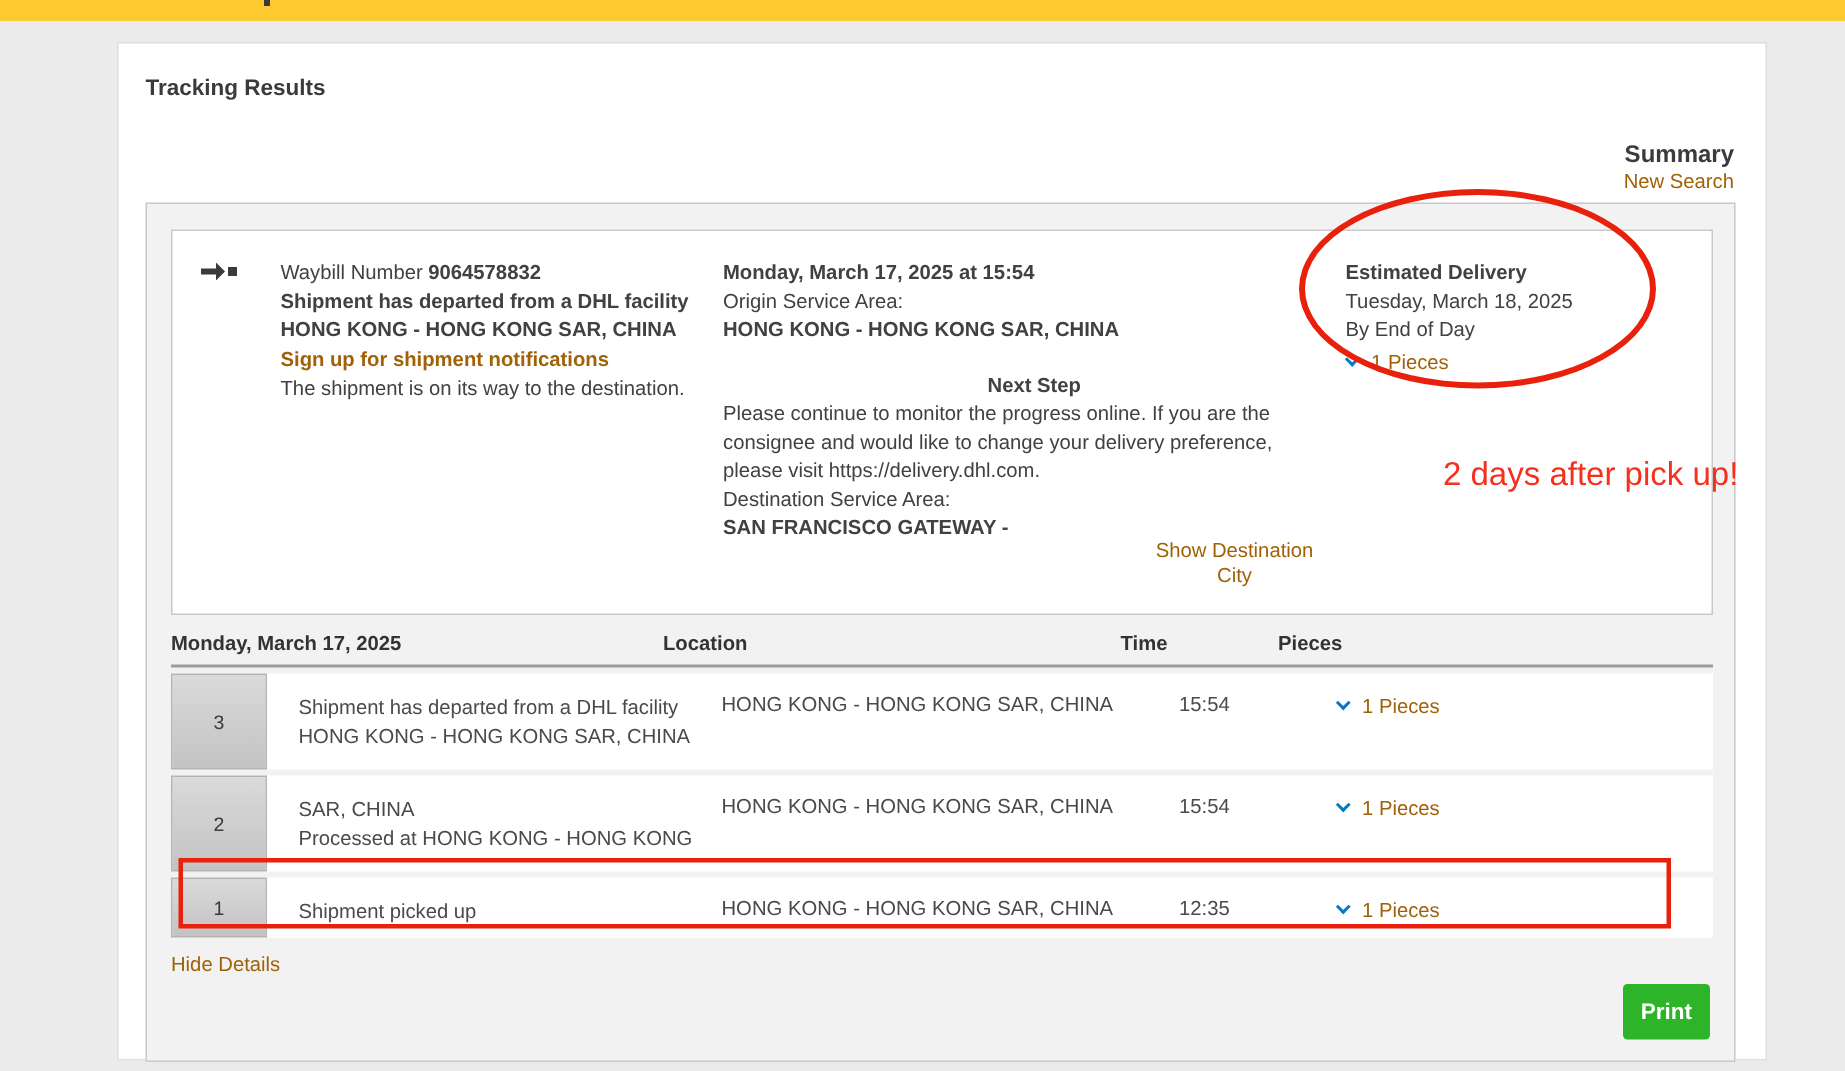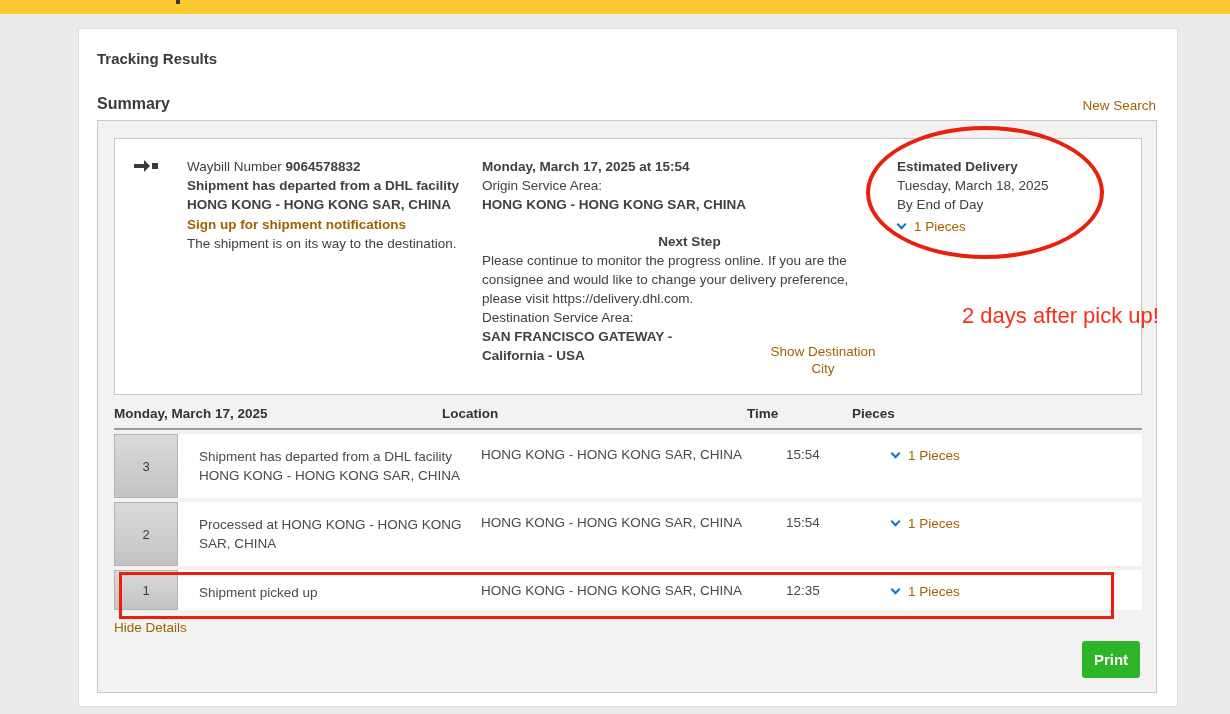--- a/index.html
+++ b/index.html
@@ -19,21 +19,21 @@
   
   .card {
     position:absolute; left:78px; top:28px;
     width:1100px; height:679px;
     background:#ffffff;
     border:1px solid #dedede;
   }
   .page-title { margin:21px 0 0 18px; font-size:15px; font-weight:bold; color:#3b3b3b; }
   .summary-row {
     margin:28px 21px 7px 18px;
-    display:flex; justify-content:space-between; align-items:flex-end;
+    display:flex; justify-content:space-between; align-items:flex-end;flex-direction:column;
   }
   .summary-title { font-size:16px; font-weight:bold; color:#3b3b3b; }
   a.link { color:#a16207; text-decoration:none; cursor:pointer; }
   .new-search { font-size:13.5px; }
 
   
   .summary-box {
     margin:0 20px 0 18px;
     height:573px;
     background:#f2f2f2;
@@ -170,21 +170,20 @@
       <div class="info-col2">
         <div class="b">Monday, March 17, 2025 at 15:54</div>
         <div>Origin Service Area:</div>
         <div class="b">HONG KONG - HONG KONG SAR, CHINA</div>
         <div class="b sec-gap">Next Step</div>
         <div class="nextstep-text">Please continue to monitor the progress online. If you are the consignee and would like to change your delivery preference, please visit https://delivery.dhl.com.</div>
         <div>Destination Service Area:</div>
         <div class="dest-row">
           <div class="dest-left">
             <div class="b">SAN FRANCISCO GATEWAY -</div>
-            <div class="b">California - USA</div>
           </div>
           <a class="link show-dest">Show Destination City</a>
         </div>
       </div>
 
       <div class="info-col3">
         <div class="b">Estimated Delivery</div>
         <div>Tuesday, March 18, 2025</div>
         <div>By End of Day</div>
         <a class="link pieces-link">
@@ -213,22 +212,22 @@
         <a class="link pieces-link">
             <span class="chev"></span>
             <span>1 Pieces</span>
           </a>
       </div>
     </div>
 
     <div class="trow h64">
       <div class="numcell">2</div>
       <div class="desccell">
+        <div>SAR, CHINA</div>
         <div>Processed at HONG KONG - HONG KONG</div>
-        <div>SAR, CHINA</div>
       </div>
       <div class="loccell">HONG KONG - HONG KONG SAR, CHINA</div>
       <div class="timecell">15:54</div>
       <div class="piececell">
         <a class="link pieces-link">
             <span class="chev"></span>
             <span>1 Pieces</span>
           </a>
       </div>
     </div>

